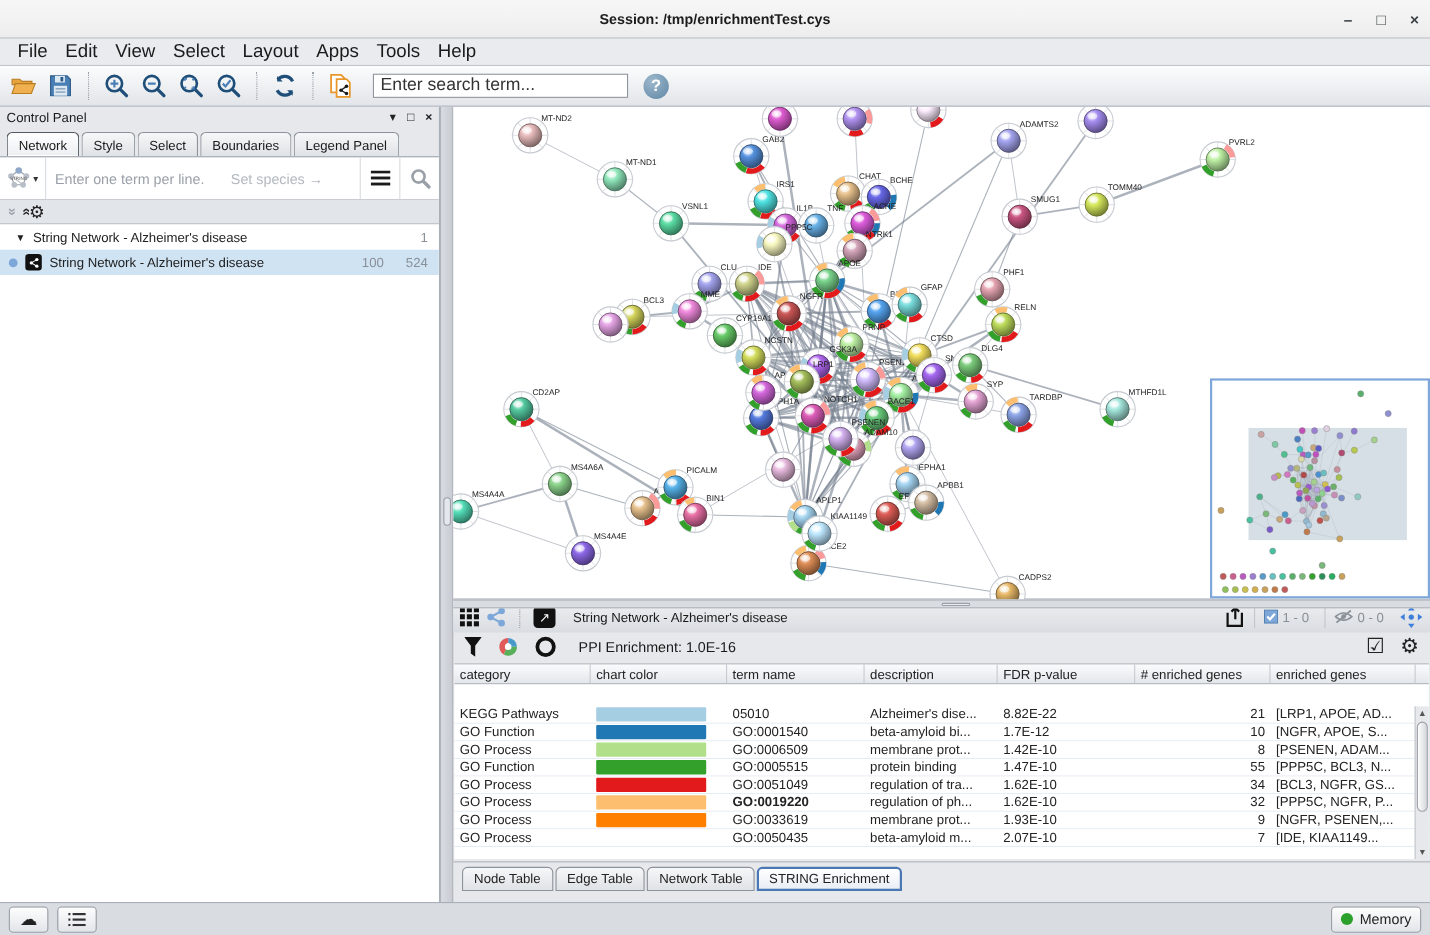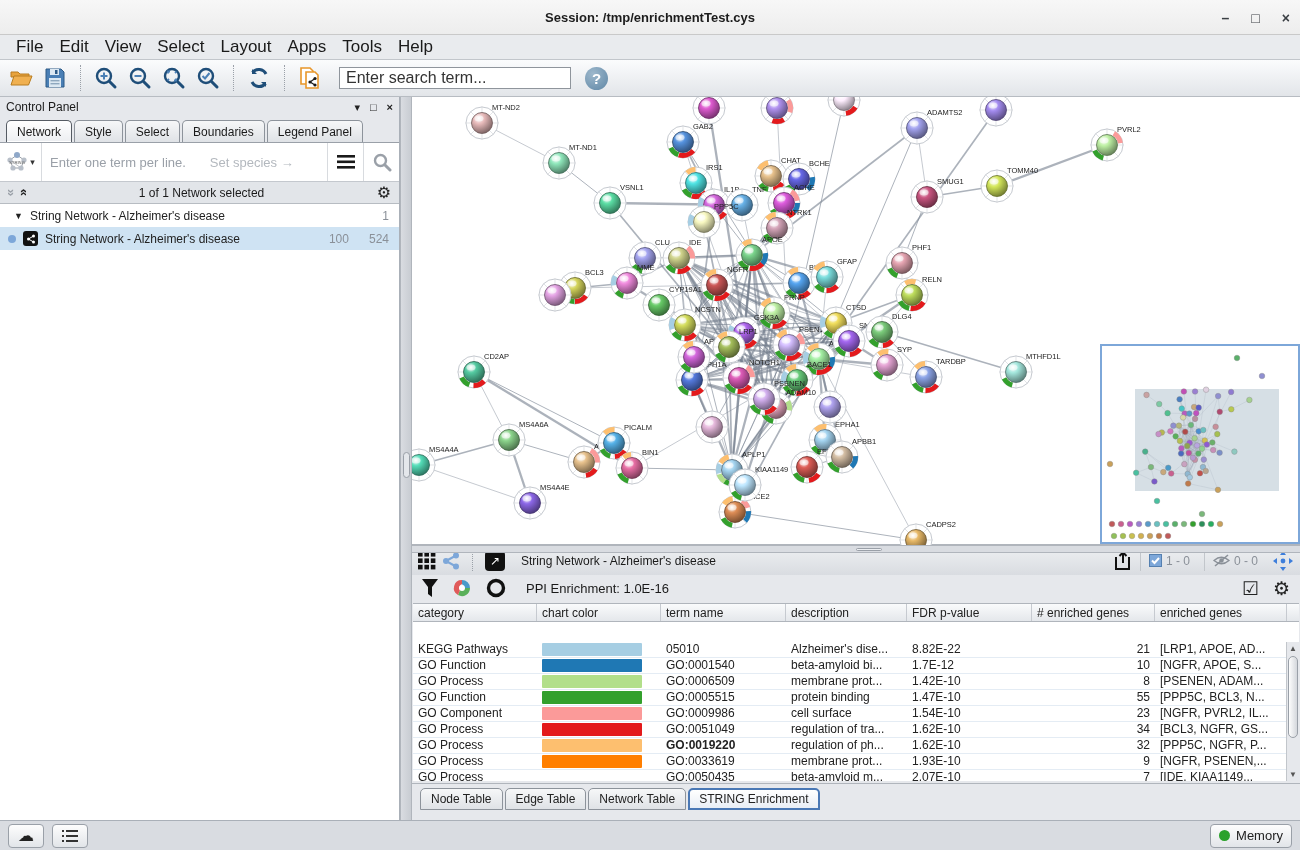--- a/index.html
+++ b/index.html
@@ -245,21 +245,20 @@
         <div class="sq-btn">
           <svg width="20" height="20" viewBox="0 0 20 20">
             <circle cx="8.5" cy="8.5" r="5.5" fill="none" stroke="#9aa0a8" stroke-width="2.4"></circle>
             <line x1="13" y1="13" x2="18" y2="18" stroke="#9aa0a8" stroke-width="3" stroke-linecap="round"></line>
           </svg>
         </div>
       </div>
       <div class="net-sel-row">
         <span class="chev" style="color:#9aa0a8">»</span>
         <span class="chev" style="color:#222;margin-left:4px;transform:rotate(-90deg)">»</span>
-        <span class="label">1 of 1 Network selected</span>
         <span style="font-size:16px">⚙</span>
       </div>
       <div class="tree">
         <div class="tree-row">
           <span style="font-size:9px">▼</span>
           <span>String Network - Alzheimer's disease</span>
           <span class="grow"></span>
           <span class="num">1</span>
         </div>
         <div class="tree-row selected">
@@ -2299,31 +2298,20 @@
                 <div class="cell" style="width: 124px;">
                   <div class="swatch" style="background: rgb(51, 160, 44);"></div>
                 </div>
                 <div class="cell" style="width: 125px;">GO:0005515</div>
                 <div class="cell" style="width: 121px;">protein binding</div>
                 <div class="cell" style="width: 125px;">1.47E-10</div>
                 <div class="cell" style="width: 123px; text-align: right;">55</div>
                 <div class="cell" style="width: 132px;">[PPP5C, BCL3, N...</div>
               </div>
               <div class="tbl-row">
-                <div class="cell" style="width: 124px;">GO Component</div>
-                <div class="cell" style="width: 124px;">
-                  <div class="swatch" style="background: rgb(251, 154, 153);"></div>
-                </div>
-                <div class="cell" style="width: 125px;">GO:0009986</div>
-                <div class="cell" style="width: 121px;">cell surface</div>
-                <div class="cell" style="width: 125px;">1.54E-10</div>
-                <div class="cell" style="width: 123px; text-align: right;">23</div>
-                <div class="cell" style="width: 132px;">[NGFR, PVRL2, IL...</div>
-              </div>
-              <div class="tbl-row">
                 <div class="cell" style="width: 124px;">GO Process</div>
                 <div class="cell" style="width: 124px;">
                   <div class="swatch" style="background: rgb(227, 26, 28);"></div>
                 </div>
                 <div class="cell" style="width: 125px;">GO:0051049</div>
                 <div class="cell" style="width: 121px;">regulation of tra...</div>
                 <div class="cell" style="width: 125px;">1.62E-10</div>
                 <div class="cell" style="width: 123px; text-align: right;">34</div>
                 <div class="cell" style="width: 132px;">[BCL3, NGFR, GS...</div>
               </div>

